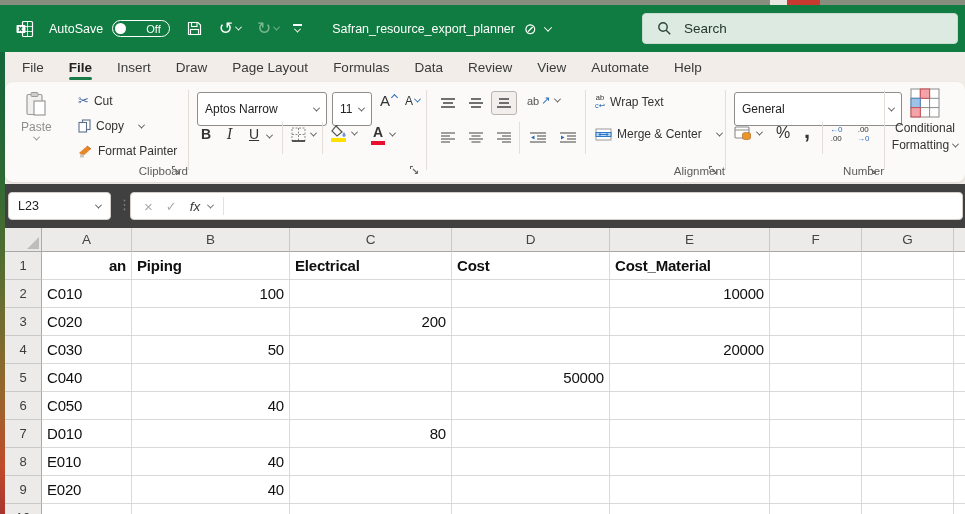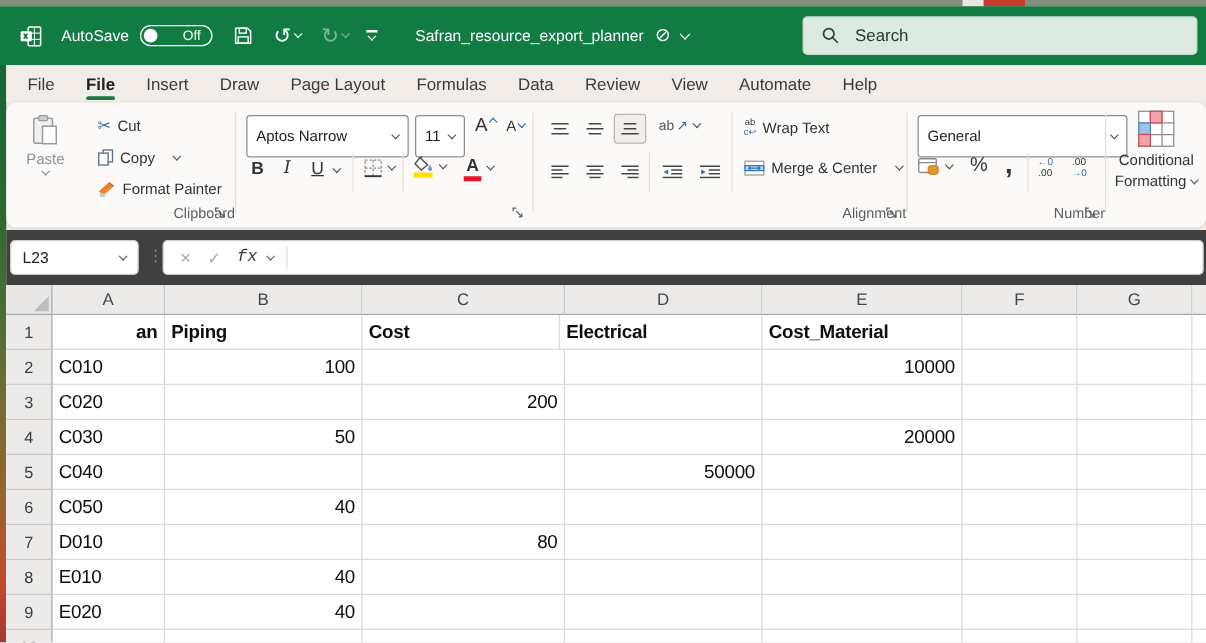--- a/index.html
+++ b/index.html
@@ -49,21 +49,21 @@
   .stack .blue{color:#2b6cb8}
   .vbox{width:26px;height:24px;display:flex;align-items:center;justify-content:center;border-radius:3px}
   .vbox.sel{border:1px solid #b9b4af;background:#F1EEEB}
   
   .fbar{position:absolute;left:5px;top:184px;width:960px;height:44px;background:#404040}
   .namebox{position:absolute;left:3px;top:8px;width:103px;height:28px;background:#fff;border:1px solid #D2CDC8;border-radius:4px;font-size:12.5px;color:#222;display:flex;align-items:center;justify-content:space-between;padding:0 9px}
   .fdots{position:absolute;left:113px;top:13px;color:#8a8a8a;font-size:13px}
   .ffield{position:absolute;left:125px;top:8px;width:833px;height:28px;background:#fff;border:1px solid #D2CDC8;border-radius:4px;display:flex;align-items:center;font-size:13px}
   .fb-x{margin-left:13px;color:#ABABAB;font-size:15px}
   .fb-check{margin-left:13px;color:#ABABAB;font-size:13px}
-  .fb-fx{margin-left:13px;font-family:Liberation Mono, monospace;font-style:italic;font-size:13.5px;color:#3a3a3a}
+  .fb-fx{margin-left:13px;font-family:Liberation Sans, sans-serif;font-style:italic;font-size:13.5px;color:#3a3a3a}
   .fb-chev{margin-left:8px;color:#666}
   .fb-div{width:1px;height:18px;background:#E4E0DC;margin-left:10px}
   
   .grid{position:absolute;left:5px;top:228px;width:960px;height:286px;background:#fff;overflow:hidden;font-size:15px;letter-spacing:-0.2px;color:#0f0f0f}
   .ghead{display:flex;height:24px}
   .gh{background:#ECEBEA;border-right:1px solid #C9C9C9;border-bottom:1px solid #A6A6A6;display:flex;align-items:center;justify-content:center;font-size:13.5px;color:#454545;letter-spacing:0}
   .gcorner{background:#E9E8E7;position:relative;border-right:1px solid #ABABAB;border-bottom:1px solid #A6A6A6}
   .tri{position:absolute;right:2px;bottom:2px;width:0;height:0;border-left:12px solid transparent;border-bottom:12px solid #BDBDBD}
   .grow{display:flex;height:28px}
   .rn{width:37px;background:#ECEBEA;border-right:1px solid #ABABAB;border-bottom:1px solid #C9C9C9;display:flex;align-items:center;justify-content:center;font-size:13px;color:#3c3c3c;letter-spacing:0}
@@ -406,22 +406,22 @@
       <div class="gh w-e">E</div>
       <div class="gh w-f">F</div>
       <div class="gh w-g">G</div>
       <div class="gh w-h"></div>
     </div>
 
     <div class="grow">
       <div class="rn w-rh">1</div>
       <div class="cell w-a b num">an</div>
       <div class="cell w-b b">Piping</div>
+      <div class="cell w-c b">Electrical</div>
       <div class="cell w-d b">Cost</div>
-      <div class="cell w-c b">Electrical</div>
       <div class="cell w-e b">Cost_Material</div>
       <div class="cell w-f"></div>
       <div class="cell w-g"></div>
       <div class="cell w-h"></div>
     </div>
 
     <div class="grow">
       <div class="rn w-rh">2</div>
       <div class="cell w-a">C010</div>
       <div class="cell w-b num">100</div>

